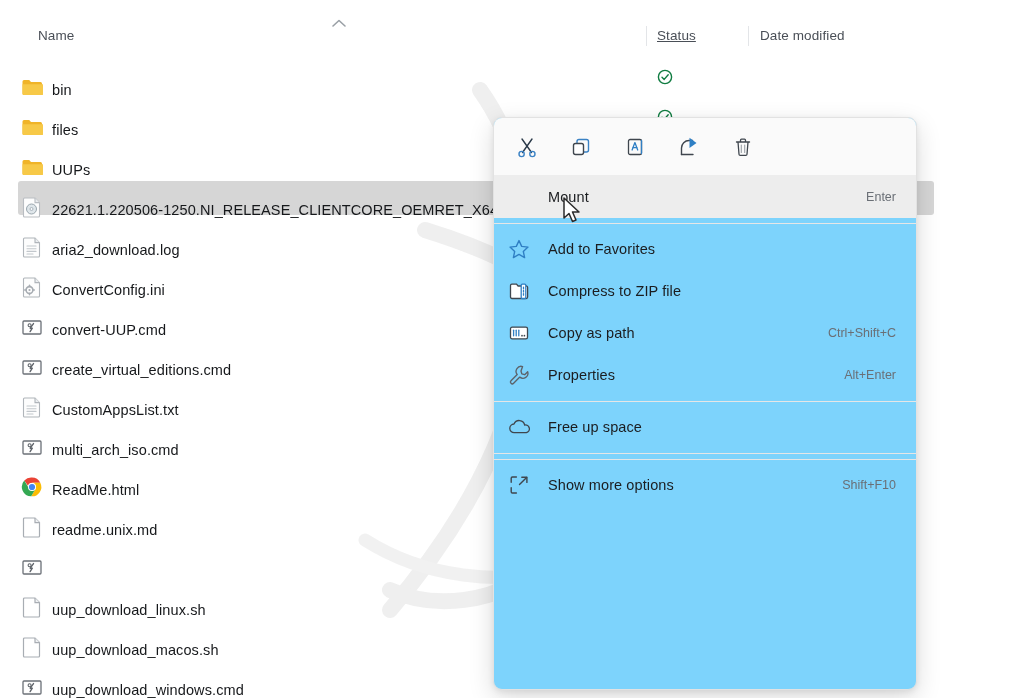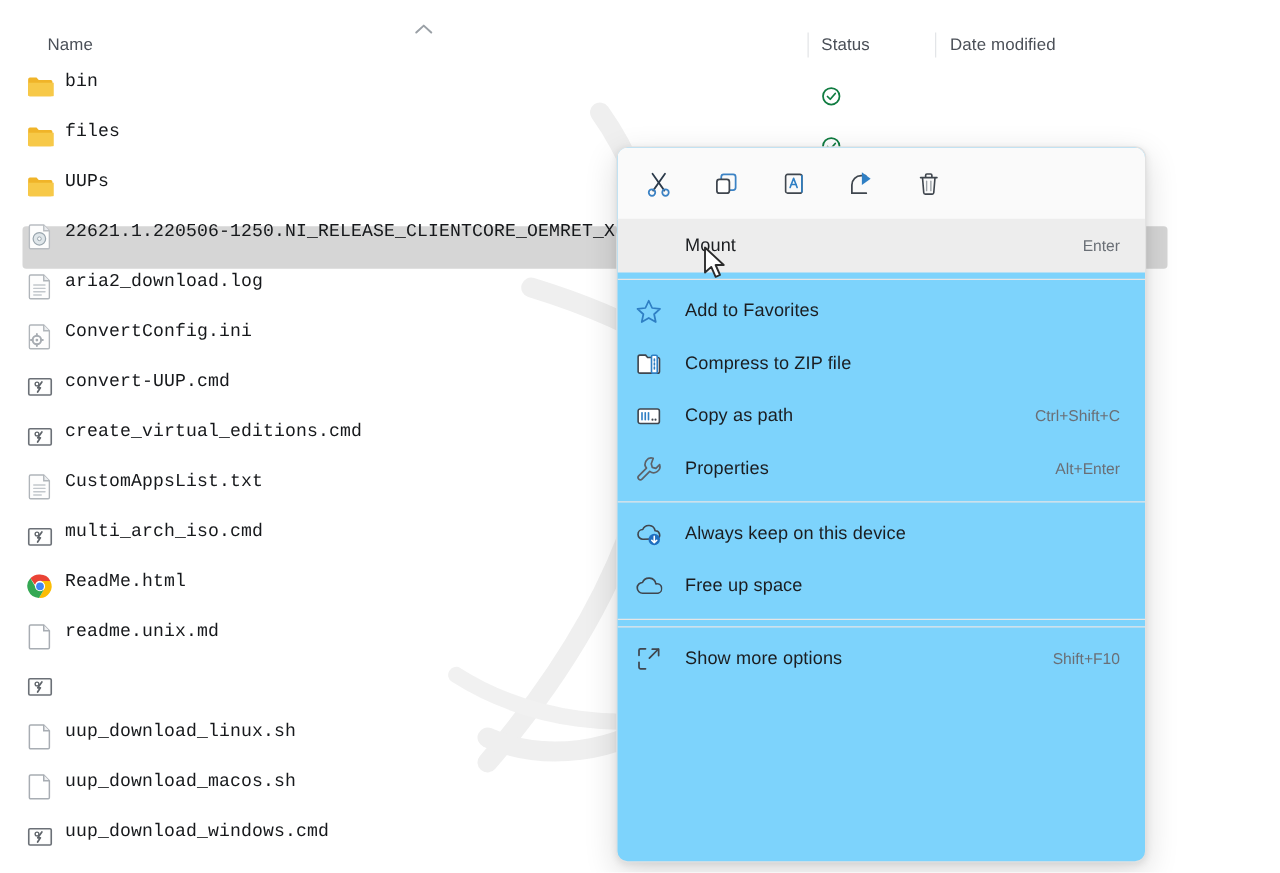--- a/index.html
+++ b/index.html
@@ -22,35 +22,35 @@
   .explorer { position:absolute; inset:0; z-index:1; }
 
   .col-headers { position:absolute; left:0; top:0; width:1024px; height:56px; }
   .hdr {
     position:absolute; top:28px;
     font-size:13.5px; color:#4a4f57; letter-spacing:.1px;
     white-space:nowrap;
     text-align:right;
   }
   .hdr-name   { left:38px; }
-  .hdr-status { left:657px; }
+  .hdr-status { left:657px;text-decoration:underline; }
   .hdr-date   { left:760px; }
   .hdr-sep {
     position:absolute; top:26px; width:1px; height:20px; background:#e3e5e8;
   }
   .sep-1 { left:646px; }
   .sep-2 { left:748px; }
   .sort-caret {
     position:absolute; left:330px; top:18px; width:18px; height:10px;
     color:#9aa0a6;
   }
 
   .rows { position:absolute; left:0; top:58px; width:1024px; }
   .row {
-    position:relative; height:40px; display:flex; align-items:flex-start;font-family:Liberation Mono, monospace;
+    position:relative; height:40px; display:flex; align-items:flex-end;
   }
   .row.selected .row-hit { background:#d6d6d6; }
   .row-hit {
     position:absolute; left:18px; top:3px; height:34px; width:916px;
     border-radius:3px;
   }
   .row .icon {
     position:relative; z-index:2;
     width:22px; height:22px; margin-left:21px; margin-right:9px;
     flex:0 0 22px; display:block;
@@ -405,30 +405,20 @@
               <path d="M14.6 2.6 a5 5 0 0 0 -5.4 7.9 l-6.2 6.2 a1.8 1.8 0 0 0 2.6 2.6 l6.2 -6.2 a5 5 0 0 0 7.9 -5.4 l-3 3 -2.9 -.8 -.8 -2.9 Z" fill="none" stroke="#5c6269" stroke-width="1.35" stroke-linejoin="round"></path>
             </svg>
           </span>
           <span class="mi-label">Properties</span>
           <span class="mi-accel">Alt+Enter</span>
         </div>
         <div class="mi-sep"></div>
         <div class="mi">
           <span class="mi-icon">
             <svg viewBox="0 0 22 22" width="22" height="22">
-              <path d="M6.4 15.4 a3.9 3.9 0 0 1 -.2 -7.8 a5.2 5.2 0 0 1 9.9 1 a3.4 3.4 0 0 1 1.6 6.5 z" fill="none" stroke="#3f464e" stroke-width="1.3" stroke-linejoin="round"></path>
-              <circle cx="15.4" cy="15.6" r="4.6" fill="#1f6fc0"></circle>
-              <path d="M15.4 13.1 v5 M13.4 16.2 l2 2 2 -2" fill="none" stroke="#ffffff" stroke-width="1.3" stroke-linecap="round" stroke-linejoin="round"></path>
-            </svg>
-          </span>
-          <span class="mi-label">Always keep on this device</span>
-        </div>
-        <div class="mi">
-          <span class="mi-icon">
-            <svg viewBox="0 0 22 22" width="22" height="22">
               <path d="M6.2 16.6 a4.3 4.3 0 0 1 -.2 -8.6 a5.6 5.6 0 0 1 10.7 1.1 a3.8 3.8 0 0 1 1.7 7.5 z" fill="none" stroke="#3f464e" stroke-width="1.3" stroke-linejoin="round"></path>
             </svg>
           </span>
           <span class="mi-label">Free up space</span>
         </div>
         <div class="mi-sep"></div>
         <div class="mi-sep"></div>
         <div class="mi">
           <span class="mi-icon">
             <svg viewBox="0 0 22 22" width="22" height="22">

